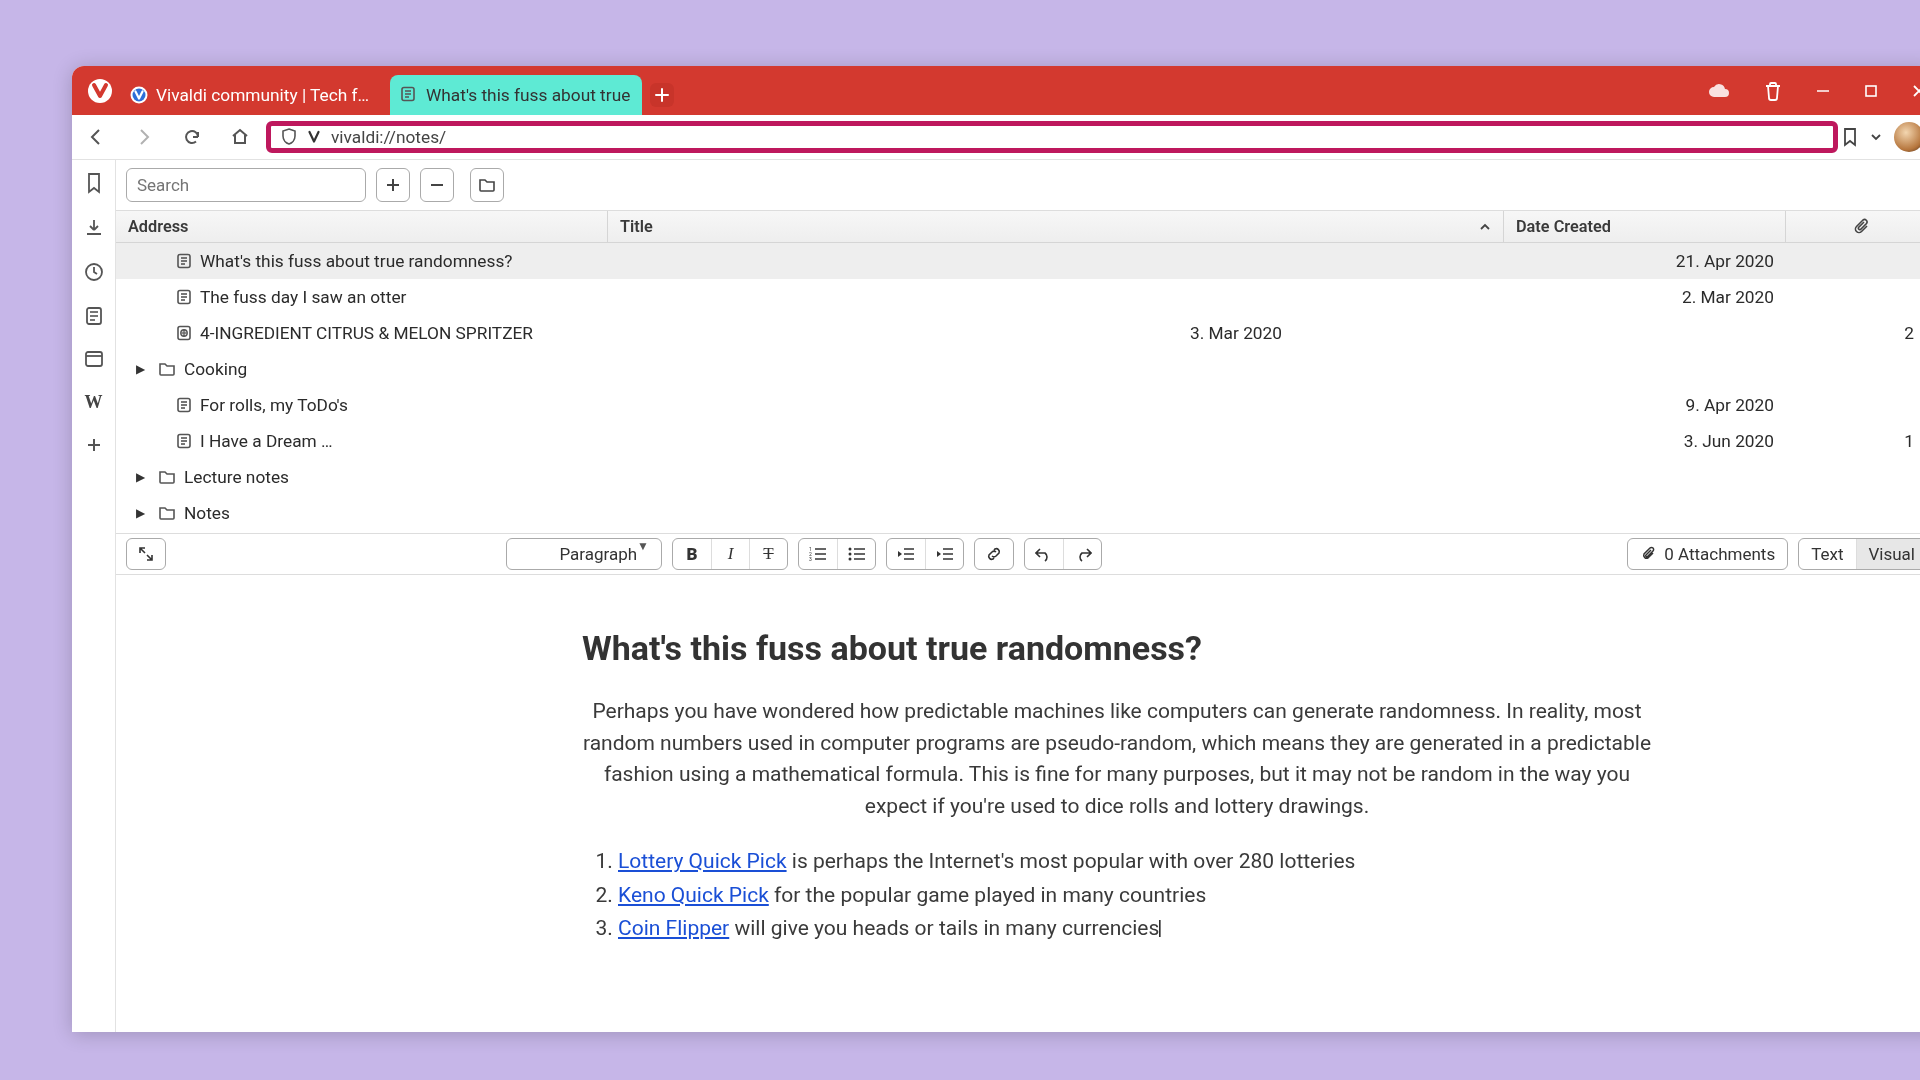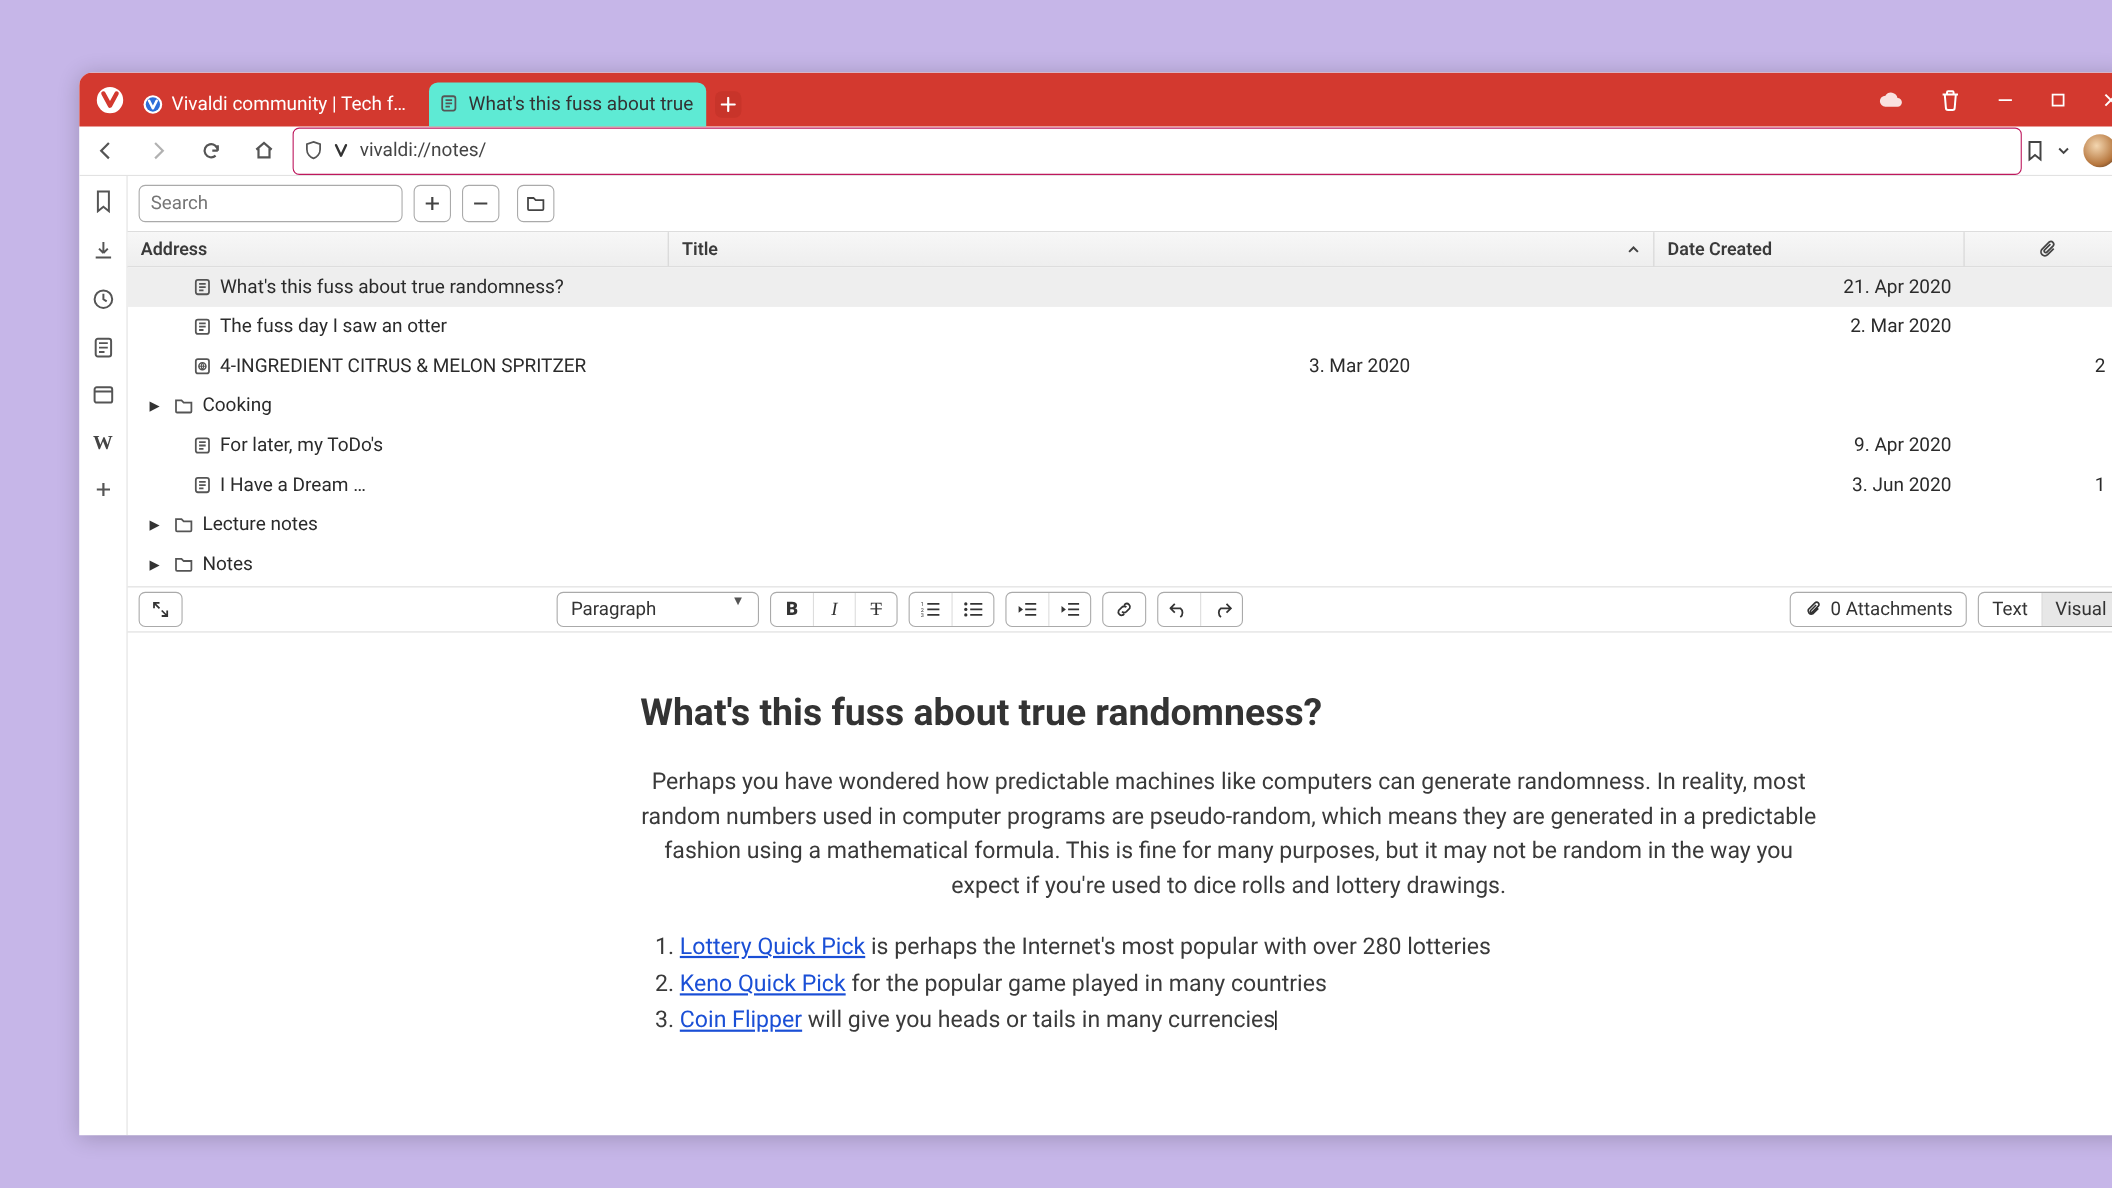--- a/index.html
+++ b/index.html
@@ -77,22 +77,22 @@
   gap: 4px;
   border-bottom: 1px solid #e2e2e2;
 }
 .nav-btn {
   width: 44px; height: 44px;
   display: flex; align-items: center; justify-content: center;
   color: #555; cursor: pointer;
 }
 .addr-field {
   flex: 1;
-  height: 43px;
-  border: 1px solid #be185d;
+  height: 32px;
+  border: 5px solid #be185d;
   border-radius: 6px;
   display: flex;
   align-items: center;
   padding: 0 10px;
   gap: 10px;
 }
 .addr-field .url { font-size: 17.3px; color: #444; outline: none; border: 0; flex: 1; }
 .addr-right { display: flex; align-items: center; gap: 12px; color: #444; }
 .avatar { width: 30px; height: 30px; border-radius: 50%; background: radial-gradient(circle at 40% 35%, #f3d6b0, #b6763d 65%, #3b2416); }
 
@@ -190,22 +190,22 @@
 }
 .etool-btn {
   min-width: 38px; height: 30px;
   display: flex; align-items: center; justify-content: center;
   cursor: pointer;
   color: #333;
   font-size: 17px;
 }
 .etool-btn + .etool-btn { border-left: 1px solid #ddd; }
 .paragraph-select {
-  width: 184px; padding: 0 12px;
-  justify-content: space-between;
+  width: 156px; padding: 0 12px;
+  justify-content: flex-end;
 }
 .paragraph-select .caret { color: #555; font-size: 12px; }
 
 .editor-toolbar-right { margin-left: auto; display: flex; gap: 10px; }
 .mode-group .etool-btn { padding: 0 12px; }
 .mode-group .etool-btn.active { background: #e7e7e7; }
 
 .editor {
   padding: 48px 96px 40px 466px;
   font-size: 21px;
@@ -495,21 +495,21 @@
                 <span class="indent" style="width:18px"></span>
                 <span class="tree-toggle"></span>
                 <span>
                   <svg width="16" height="16" viewBox="0 0 16 16">
                     <rect x="2" y="1.5" width="12" height="13" rx="2" fill="none" stroke="#555" stroke-width="1.6"></rect>
                     <line x1="5" y1="5" x2="11" y2="5" stroke="#555" stroke-width="1.6"></line>
                     <line x1="5" y1="8" x2="11" y2="8" stroke="#555" stroke-width="1.6"></line>
                     <line x1="5" y1="11" x2="9" y2="11" stroke="#555" stroke-width="1.6"></line>
                   </svg>
                 </span>
-                <span>For later, my ToDo's</span>
+                <span>For rolls, my ToDo's</span>
               </div>
               <div class="c c-addr"></div>
               <div class="c c-date">9. Apr 2020</div>
               <div class="c c-att"></div>
             </div>
             <div class="row">
               <div class="c c-title">
                 <span class="indent" style="width:18px"></span>
                 <span class="tree-toggle"></span>
                 <span>

